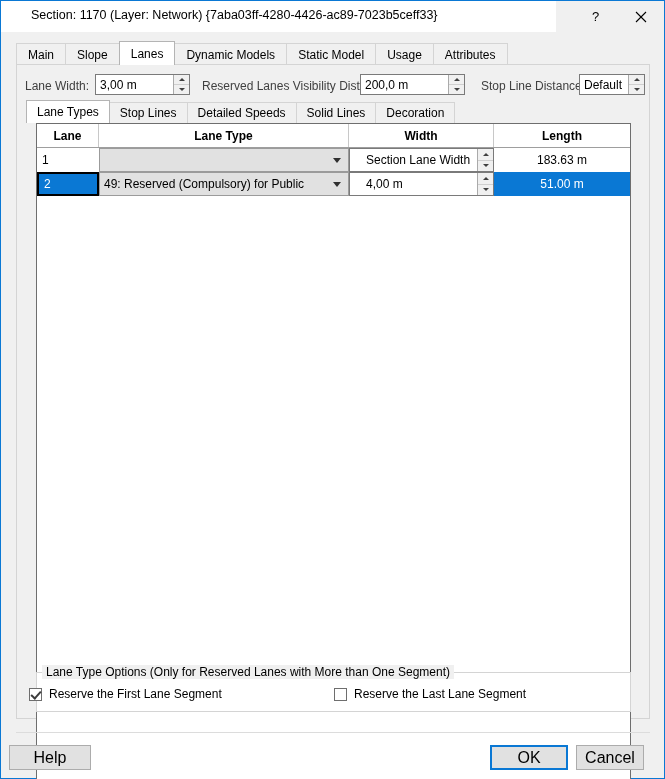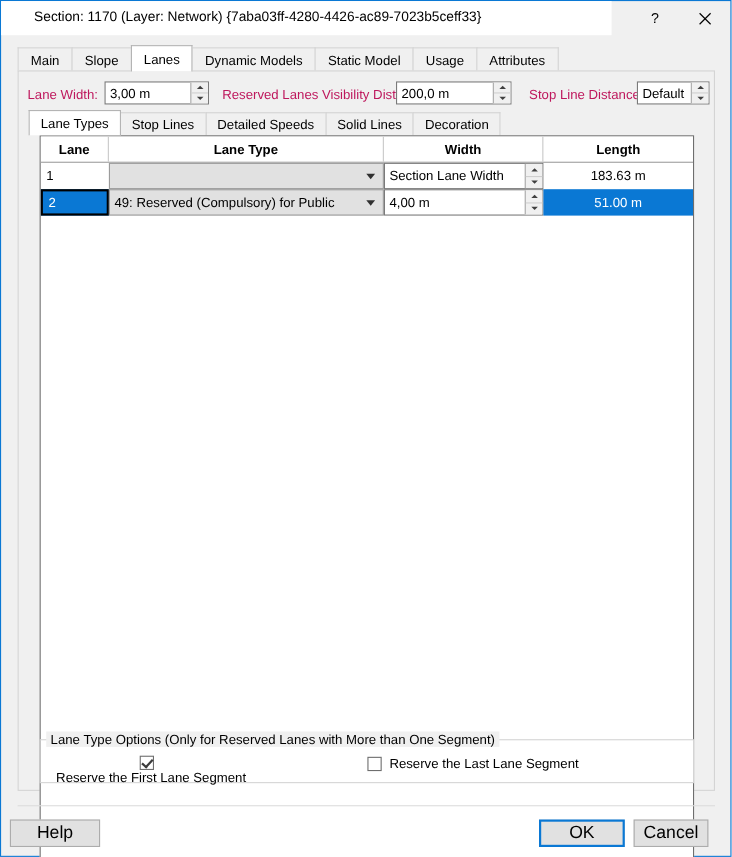--- a/index.html
+++ b/index.html
@@ -73,21 +73,21 @@
   #tabpanel {
     position: absolute; left: 15px; top: 63px;
     width: 634px; height: 655px;
     background: #f0f0f0;
     border: 1px solid #d4d4d4;
   }
 
   
   .field-label {
     position: absolute;
-    font-size: 12px; color: #be185d;
+    font-size: 12px; color: #404040;
     white-space: nowrap;
   }
   .spinbox {
     position: absolute;
     height: 21px;
     background: #ffffff;
     border: 1px solid #7a7a7a;
     display: flex; align-items: stretch;
   }
   .spinbox .val {
@@ -203,21 +203,21 @@
   .c-width { width: 145px; }
   .wspin {
     width: 100%; height: 100%;
     border: 1px solid #7a7a7a;
     background: #ffffff;
     display: flex; align-items: stretch;
   }
   .wspin .val {
     flex: 1;
     display: flex; align-items: center;
-    padding-left: 4px;
+    padding-left: 16px;
     font-size: 12px;
     overflow: hidden; white-space: nowrap;
   }
 
   .c-len {
     width: 136px;
     display: flex; align-items: center; justify-content: center;
     font-size: 12px;
   }
   .c-len.sel { background: #0a78d4; color: #fff; }
@@ -233,21 +233,21 @@
     background: #f0f0f0;
     padding: 0 4px;
     font-size: 12px; color: #000;
     white-space: nowrap;
   }
   .cbrow {
     position: absolute;
     display: flex; align-items: center;
     font-size: 12px;
   }
-  #cb1-row { left: 50px; top: 686px; flex-direction: column; }
+  #cb1-row { left: 28px; top: 686px; }
   #cb2-row { left: 333px; top: 686px; }
   .cbox {
     width: 13px; height: 13px;
     border: 1px solid #6e6e6e;
     background: #ffffff;
     margin-right: 7px;
     position: relative;
     flex: none;
   }
   .cbox.checked::after {

